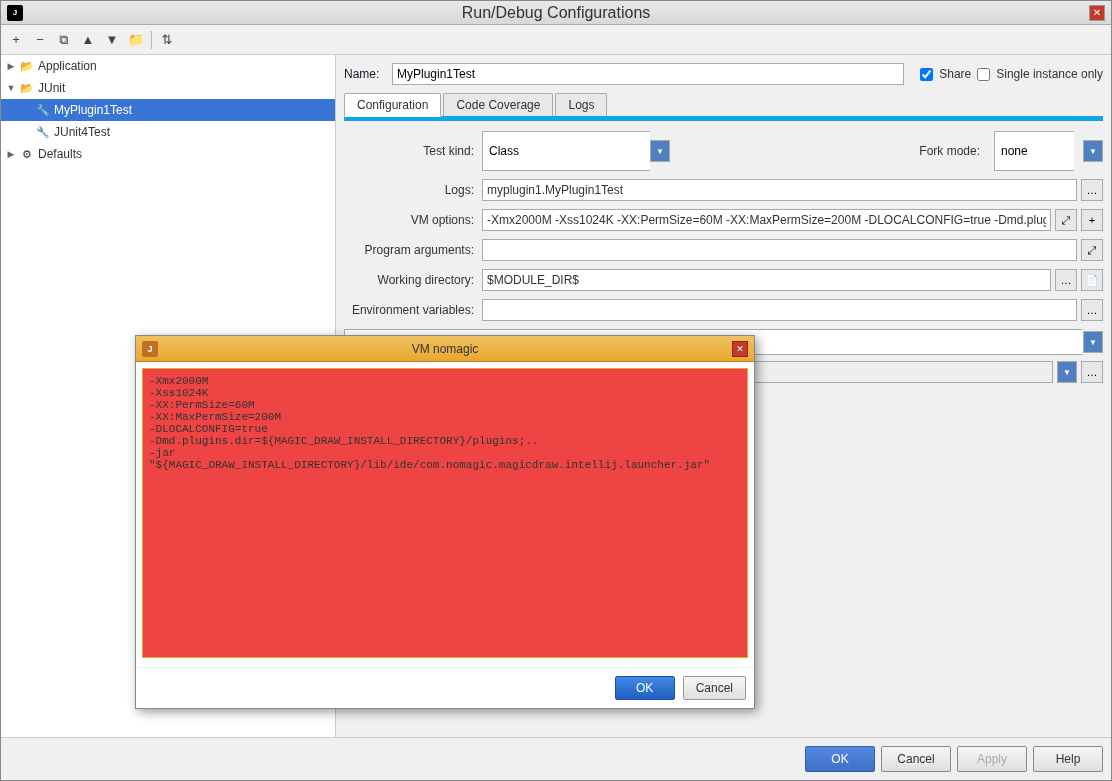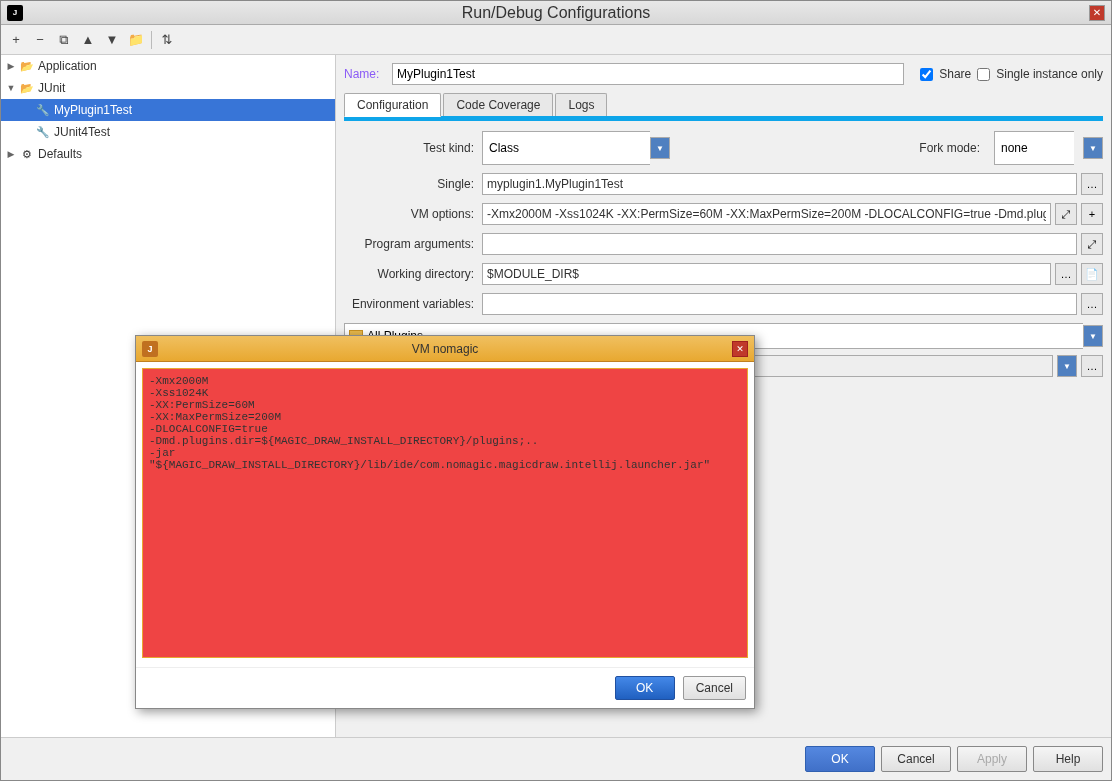--- a/index.html
+++ b/index.html
@@ -103,21 +103,21 @@
       overflow: auto;
     }
 
     
     .name-row {
       display: flex;
       align-items: center;
       margin-bottom: 8px;
       gap: 8px;
     }
-    .name-label { width: 40px; color: #8b5cf6; }
+    .name-label { width: 40px; color: #0f172a; }
     .name-input {
       flex: 1;
       height: 22px;
       border: 1px solid #aaa;
       padding: 0 4px;
       background: white;
     }
 
     
     .share-area {
@@ -200,21 +200,21 @@
     .tk-value { display: flex; align-items: center; gap: 4px; flex: 1; }
     .fork-label { margin-left: auto; color: #333; }
     .fork-select { width: 70px; }
 
     
     .combo {
       display: flex;
       align-items: center;
     }
     .combo-input {
-      height: 34px;
+      height: 40px;
       border: 1px solid #aaa;
       border-right: none;
       padding: 8px 6px;
       background: white;
       min-width: 80px;
     }
     .combo-arrow {
       width: 20px; height: 22px;
       background: #5080c0;
       border: 1px solid #aaa;
@@ -470,21 +470,21 @@
           </div>
         </div>
         <span class="fork-label">Fork mode:</span>
         <div class="combo" style="margin-left:6px;gap:9px;">
           <input class="combo-input fork-select" type="text" value="none" style="">
           <div class="combo-arrow">▼</div>
         </div>
       </div>
 
       <div class="config-row">
-        <span class="config-label">Single:</span>
+        <span class="config-label">Logs:</span>
         <div class="config-value">
           <input class="text-field" type="text" value="myplugin1.MyPlugin1Test" style="">
           <button class="icon-btn">…</button>
         </div>
       </div>
 
       <div class="config-row">
         <span class="config-label">VM options:</span>
         <div class="config-value">
           <input class="text-field" type="text" value="-Xmx2000M -Xss1024K -XX:PermSize=60M -XX:MaxPermSize=200M -DLOCALCONFIG=true -Dmd.plugins.dir=$" style="">

